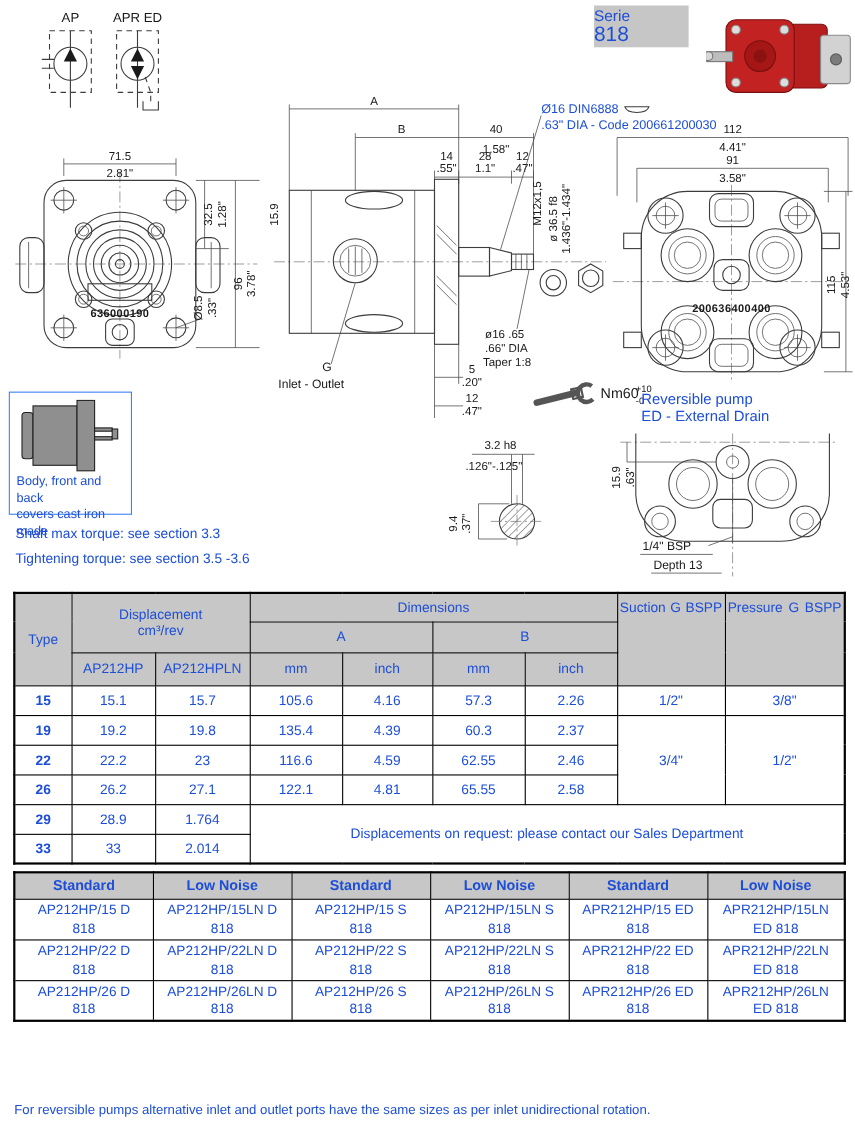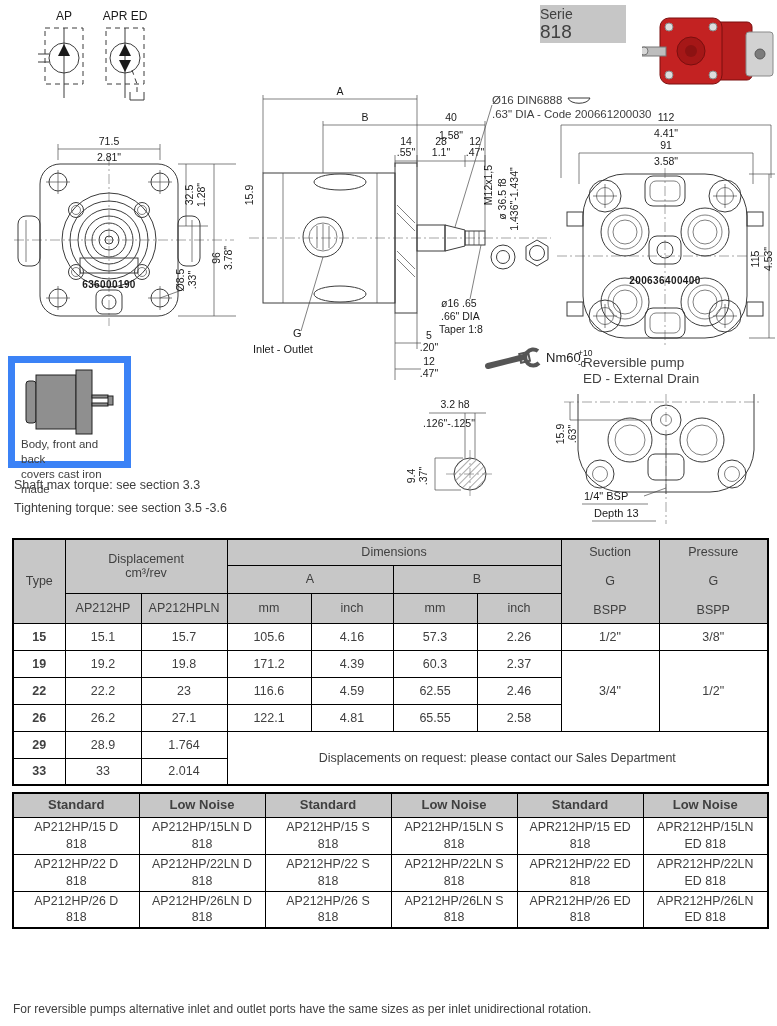--- a/index.html
+++ b/index.html
@@ -1,44 +1,44 @@
 <!DOCTYPE html>
 <html><head>
 <meta charset="utf-8">
 <style>
   *{box-sizing:border-box}
   body{margin:0;background:#fff}
   .page{position:relative;width:777px;height:1026px;background:#fff;
-        font-family:"Liberation Sans",sans-serif;color:#404040;overflow:hidden}
+        font-family:"Liberation Sans",sans-serif;color:#1d4ed8;overflow:hidden}
   .abs{position:absolute}
   svg{display:block}
   svg text{font-family:"Liberation Sans",sans-serif;fill:#1a1a1a;font-size:10.5px}
   .ln{stroke:#3c3c3c;fill:none;stroke-width:1}
   .lnt{stroke:#4a4a4a;fill:none;stroke-width:.7}
   .cl{stroke:#808080;stroke-width:.7;stroke-dasharray:10 3 2 3;fill:none}
   .dash{stroke:#3c3c3c;fill:none;stroke-width:1;stroke-dasharray:5 4}
   .pn{font-weight:bold;font-size:10px;letter-spacing:.4px}
   .lbl{font-size:12px}
   .serie-box{left:540px;top:5px;width:86px;height:38px;background:#c6c6c6;
              text-align:left;line-height:1.05;padding-top:2px}
   .serie-box .l1{font-size:14px}
   .serie-box .l2{font-size:19px}
   .note-line{font-size:12.5px}
   .keynote{left:492px;top:93px;width:190px;font-size:11.5px;line-height:1.25}
   .rev-title{left:583px;top:355px;width:136px;text-align:left;font-size:13.5px;line-height:1.2}
-  .mat-box{left:8px;top:356px;width:123px;height:112px;border:7px solid #3b82f6;background:#fff}
+  .mat-box{left:8px;top:356px;width:112px;height:112px;border:1px solid #3b82f6;background:#fff}
   .mat-box .txt{font-size:11.5px;line-height:1.3;padding:2px 6px}
   table{border-collapse:collapse;table-layout:fixed}
   .tbl{position:absolute;left:12px;width:755px;border:2px solid #000}
   .tbl td{border:1px solid #000;text-align:center;vertical-align:middle;
           font-size:12.5px;padding:0 2px;overflow:hidden}
   .tbl tr.hdr td{background:#c7c7c7}
   .h1{height:26px}.h2{height:28px}.h3{height:30px}.dr{height:27px}
   .dim-table td.typ{font-weight:bold}
-  .stack{display:flex;flex-direction:column;justify-content:space-between;
+  .stack{display:flex;flex-direction:row;justify-content:space-between;
          height:80px;padding:4px 0}
   .oh{height:24px}.or{height:37px}
   .ord td{white-space:pre-line;font-size:12.4px;line-height:1.3}
   .ord tr.hdr td{font-size:13px;font-weight:bold}
   .footer-note{left:13px;top:1002px;font-size:12px}
 </style>
 </head>
 <body>
 
 <div class="page">
@@ -444,21 +444,21 @@
       <td>4.16</td>
       <td>57.3</td>
       <td>2.26</td>
       <td>1/2"</td>
       <td>3/8"</td>
     </tr>
     <tr class="dr">
       <td class="typ">19</td>
       <td>19.2</td>
       <td>19.8</td>
-      <td>171.2</td>
+      <td>135.4</td>
       <td>4.39</td>
       <td>60.3</td>
       <td>2.37</td>
       <td rowspan="3">3/4"</td>
       <td rowspan="3">1/2"</td>
     </tr>
     <tr class="dr">
       <td class="typ">22</td>
       <td>22.2</td>
       <td>23</td>

